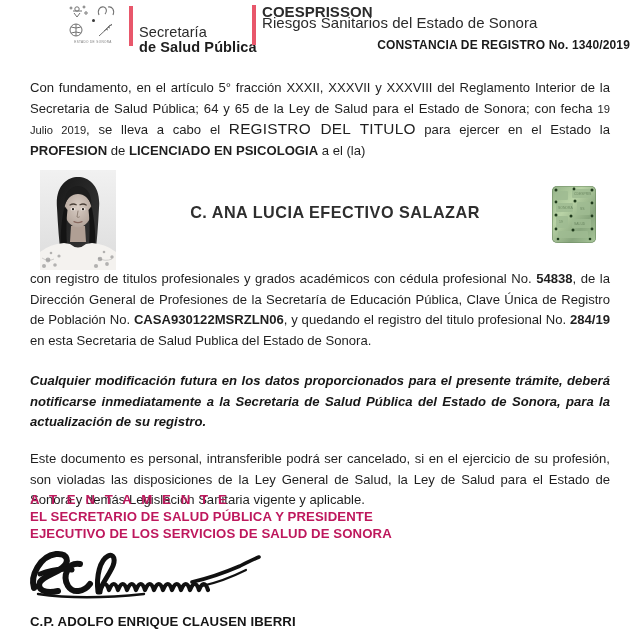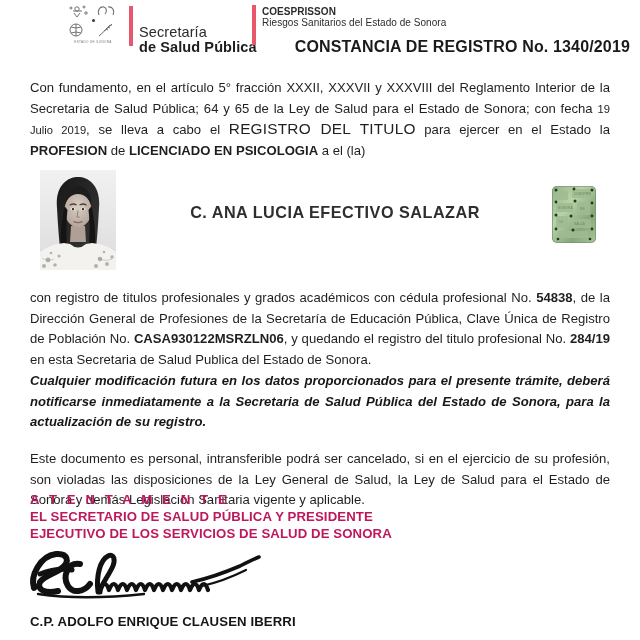--- a/index.html
+++ b/index.html
@@ -90,31 +90,31 @@
     letter-spacing: .1px;
     color: #1d1d1d;
   }
 
   .coespris {
     position: absolute;
     left: 262px; top: 6px;
     line-height: 11.2px;
     white-space: nowrap;
     color: #2b2b2b;
-    font-size: 10px;
+    font-size: 15px;
     letter-spacing: .05px;
   }
   .coespris .c1 { display:block; font-weight: 600; }
   .coespris .c2 { display:block; }
   .coespris .c3 { display:block; }
 
   .constancia {
     position: absolute;
     right: 10px; top: 38px;
-    font-size: 16px;
+    font-size: 12px;
     font-weight: 700;
     letter-spacing: .15px;
     color: #1a1a1a;
     white-space: nowrap;
     text-align: center;
   }
 
   
   .para {
     position: absolute;
@@ -135,21 +135,21 @@
     left: 160px; top: 203px;
     width: 350px;
     text-align: center;
     font-size: 16.2px;
     font-weight: 700;
     letter-spacing: .5px;
     color: #2e2e2e;
     white-space: nowrap;
   }
 
-  .p-registro { top: 288px; }
+  .p-registro { top: 269px; }
   .p-registro .b { font-weight: 700; }
 
   .p-aviso {
     top: 371px;
     font-style: italic;
     font-weight: 700;
     color: #171717;
   }
 
   .p-personal { top: 421px; margin-top: 28px; }

